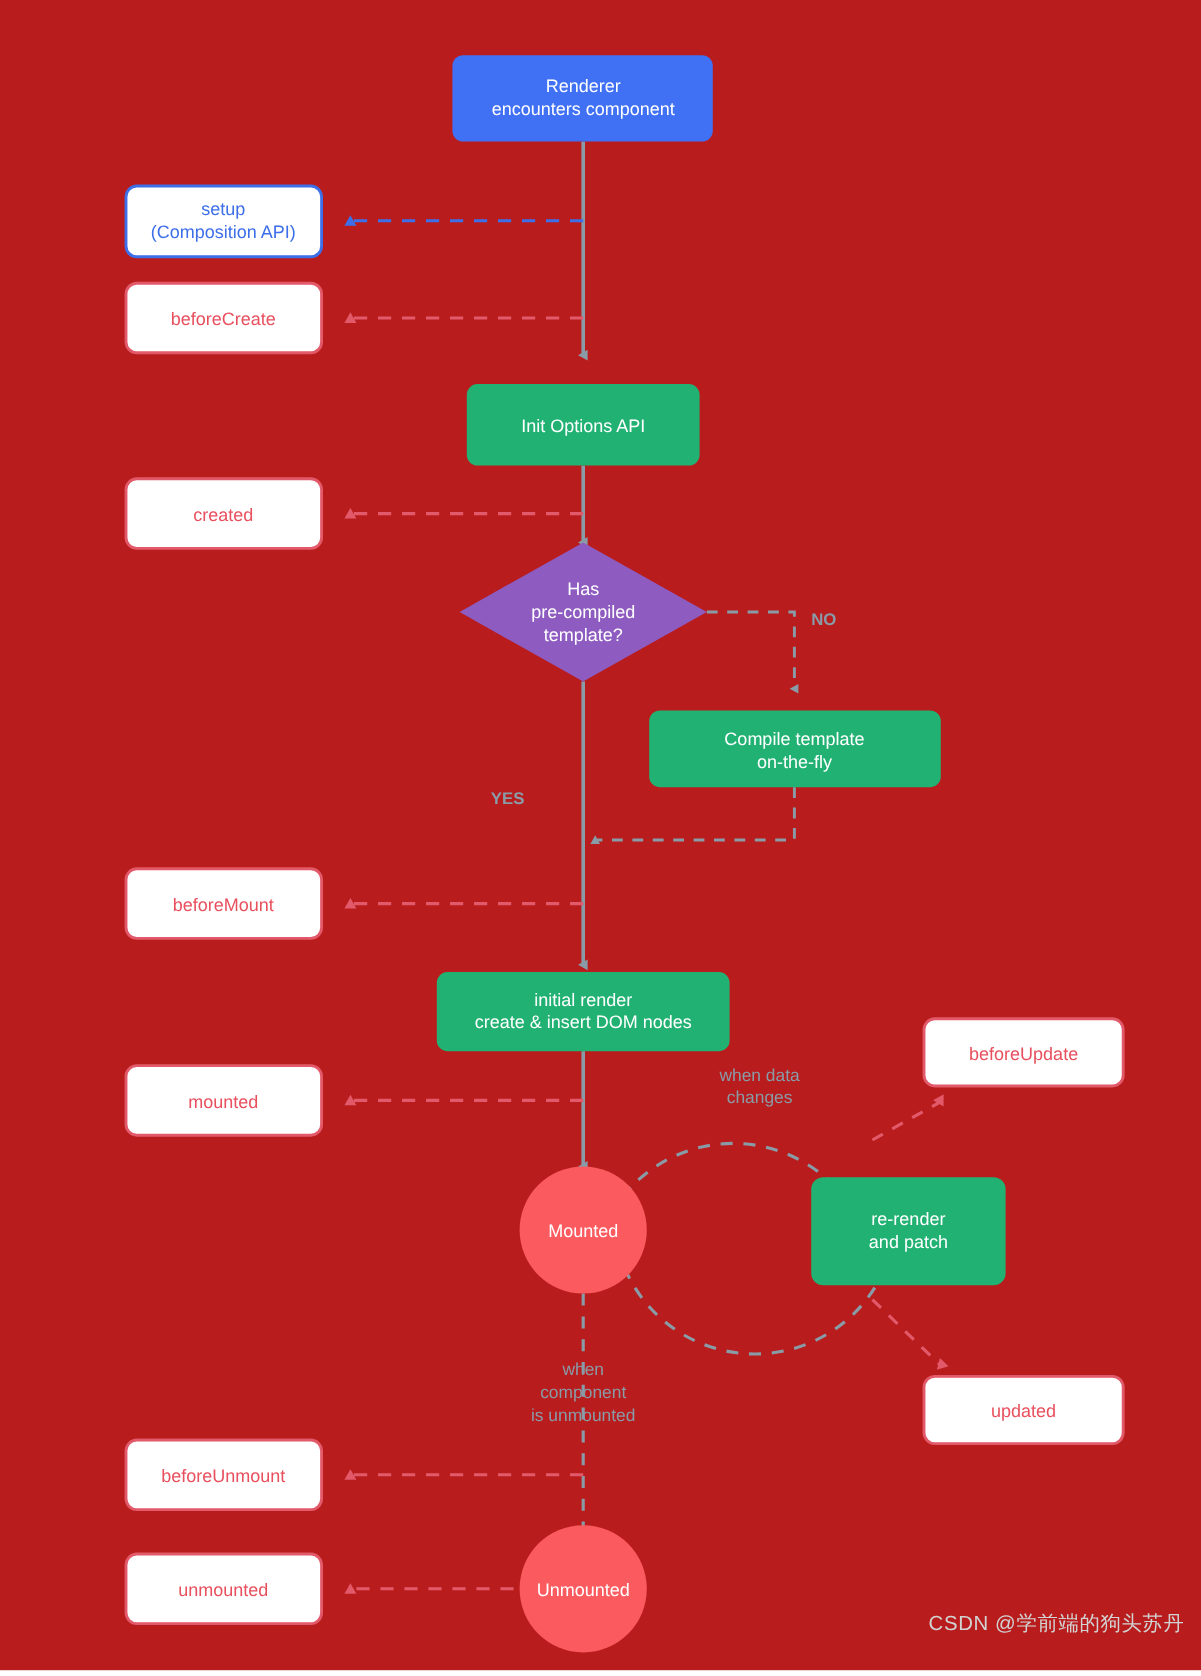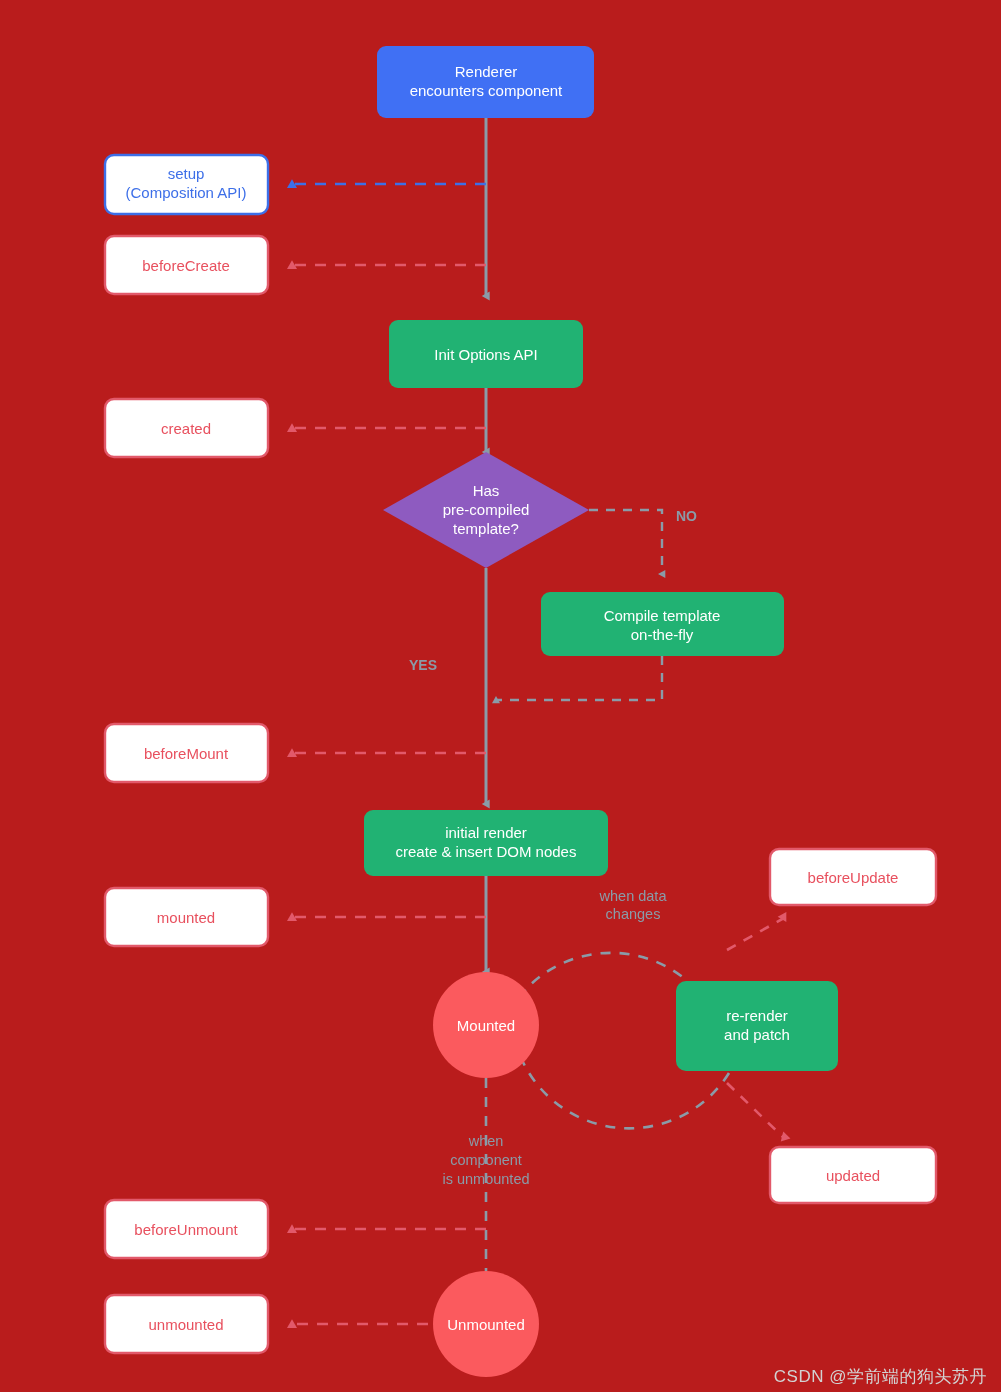--- a/index.html
+++ b/index.html
@@ -38,21 +38,21 @@
   }
   .edge-label-bold {
     font-family: "Liberation Sans", sans-serif;
     font-size: 14px;
     font-weight: bold;
     fill: #8a9ba8;
   }
   .watermark {
     position: absolute;
     right: 14px;
-    bottom: 4px;
+    bottom: 28px;
     font-family: "Liberation Sans", sans-serif;
     font-size: 17px;
     color: #d2d2d2;
     white-space: nowrap;
     letter-spacing: 0.5px;
   }
 </style>
 </head>
 <body>
 

